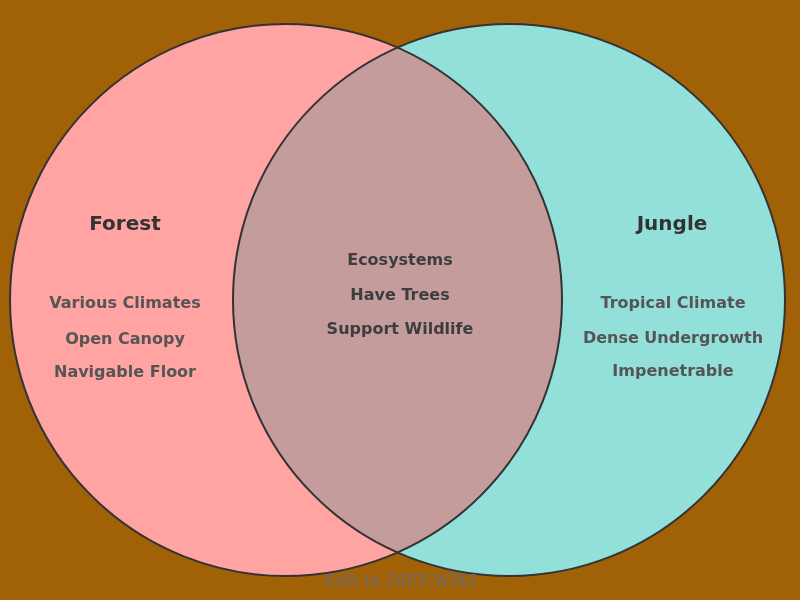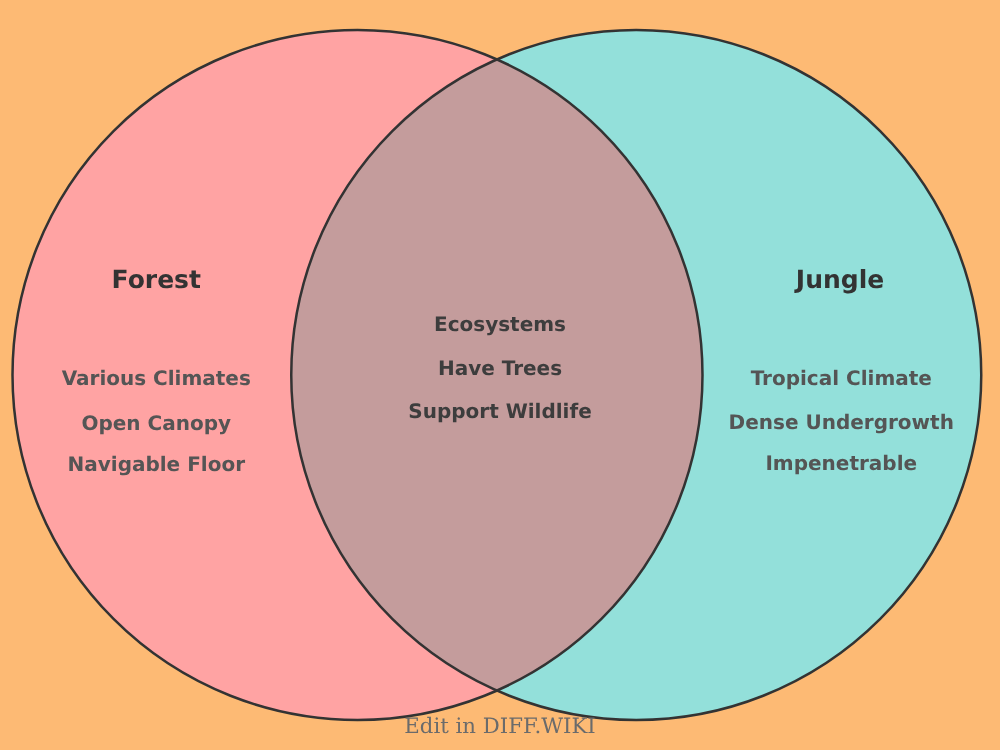--- a/index.html
+++ b/index.html
@@ -7,21 +7,21 @@
     padding: 0;
     background: #ffffff;
     width: 800px;
     height: 600px;
     overflow: hidden;
   }
   .stage {
     position: relative;
     width: 800px;
     height: 600px;
-    background: #fdba74;
+    background: #a16207;
   }
   svg text {
     font-family: "DejaVu Sans", "Liberation Sans", sans-serif;
     font-weight: bold;
   }
   text.set-title {
     font-size: 20px;
   }
   text.set-item {
     font-size: 16px;

